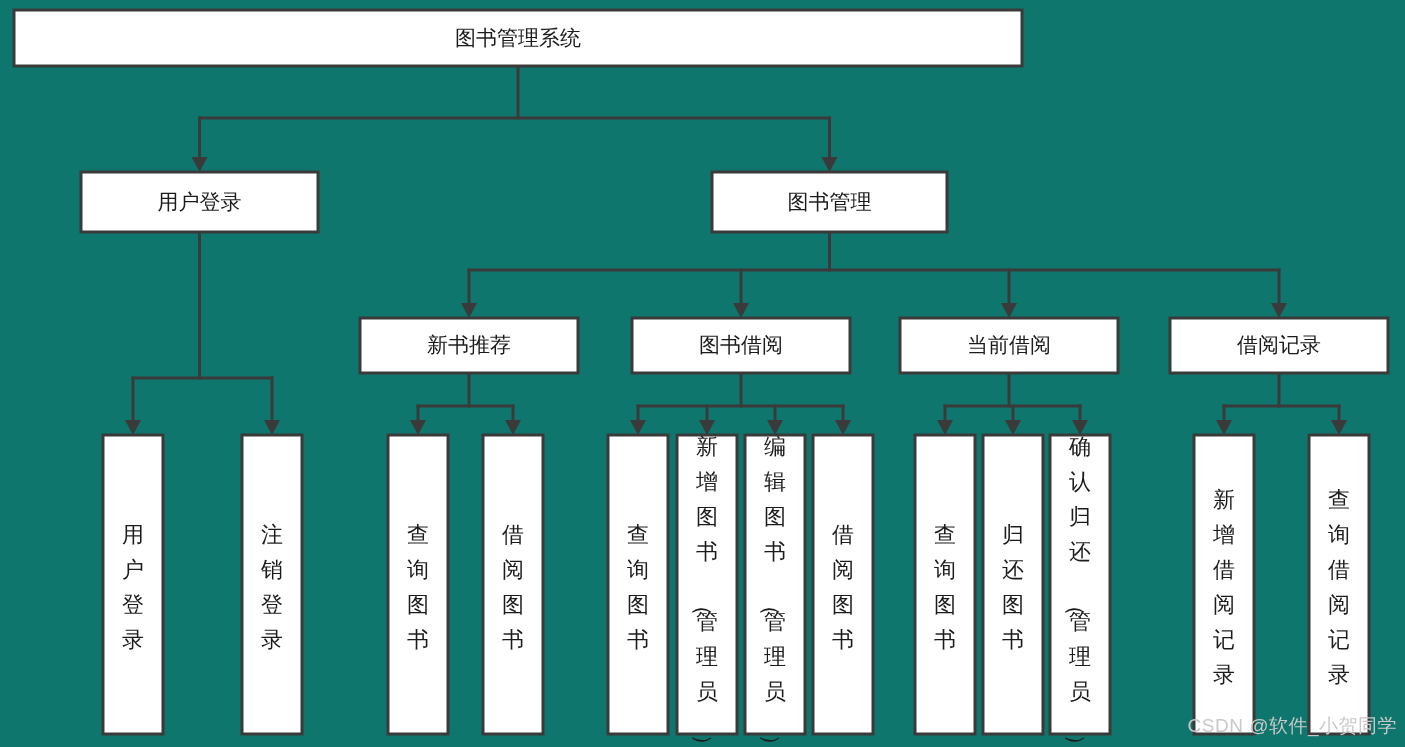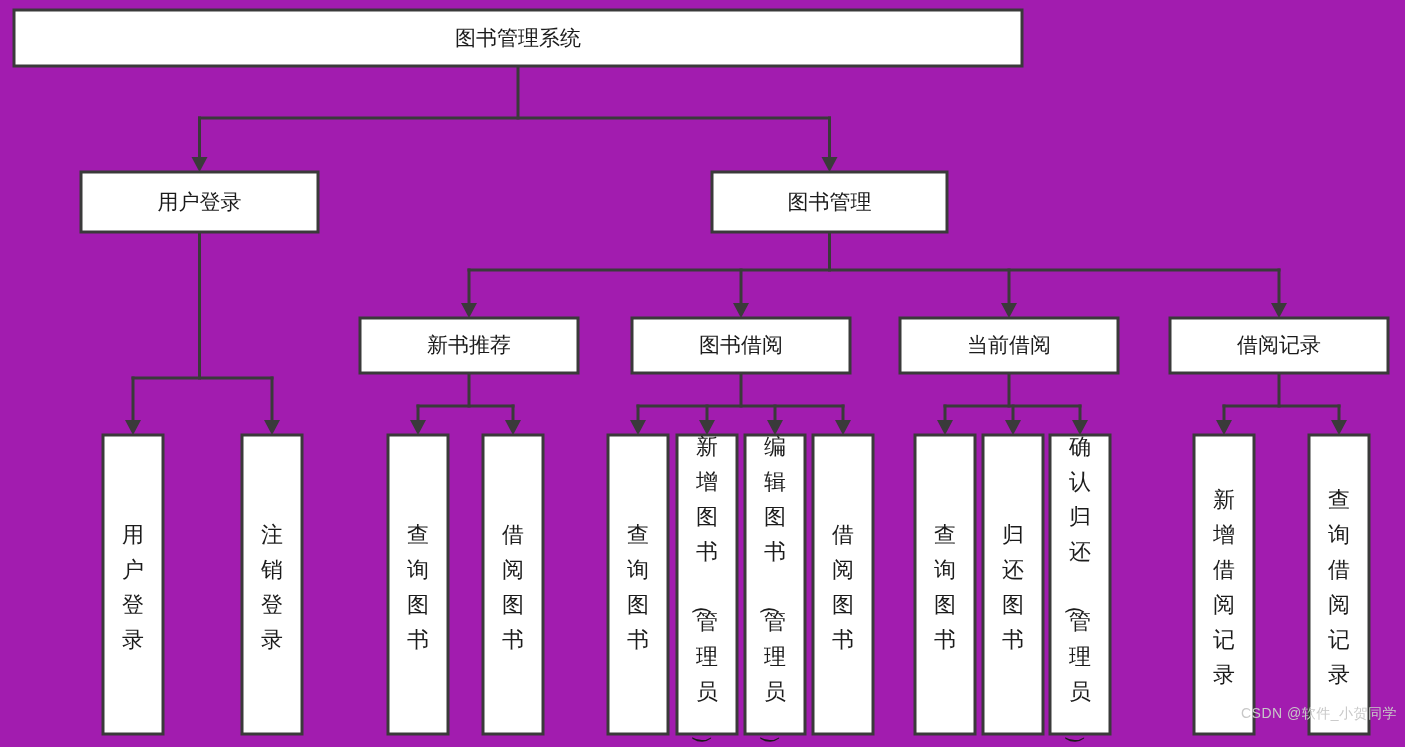--- a/index.html
+++ b/index.html
@@ -11,21 +11,21 @@
   body {
     width: 1405px;
     height: 747px;
     font-family: "Liberation Sans", "DejaVu Sans", sans-serif;
     overflow: hidden;
   }
   #diagram-root {
     position: relative;
     width: 1405px;
     height: 747px;
-    background: #a21caf;
+    background: #0f766e;
   }
   svg#tree-svg {
     position: absolute;
     left: 0;
     top: 0;
     width: 1405px;
     height: 747px;
     display: block;
   }
   .node-box {
@@ -52,23 +52,23 @@
     fill: none;
     stroke-linecap: square;
   }
   .arrow-head {
     fill: #3a3a3a;
     stroke: none;
   }
   .watermark {
     position: absolute;
     right: 8px;
-    bottom: 24px;
+    bottom: 8px;
     color: #c8c8c8;
-    font-size: 14px;
+    font-size: 19px;
     font-family: "Liberation Sans", "DejaVu Sans", sans-serif;
     white-space: nowrap;
     letter-spacing: 0.5px;
     user-select: none;
   }
 </style>
 </head>
 <body>
 
 <div id="diagram-root">

